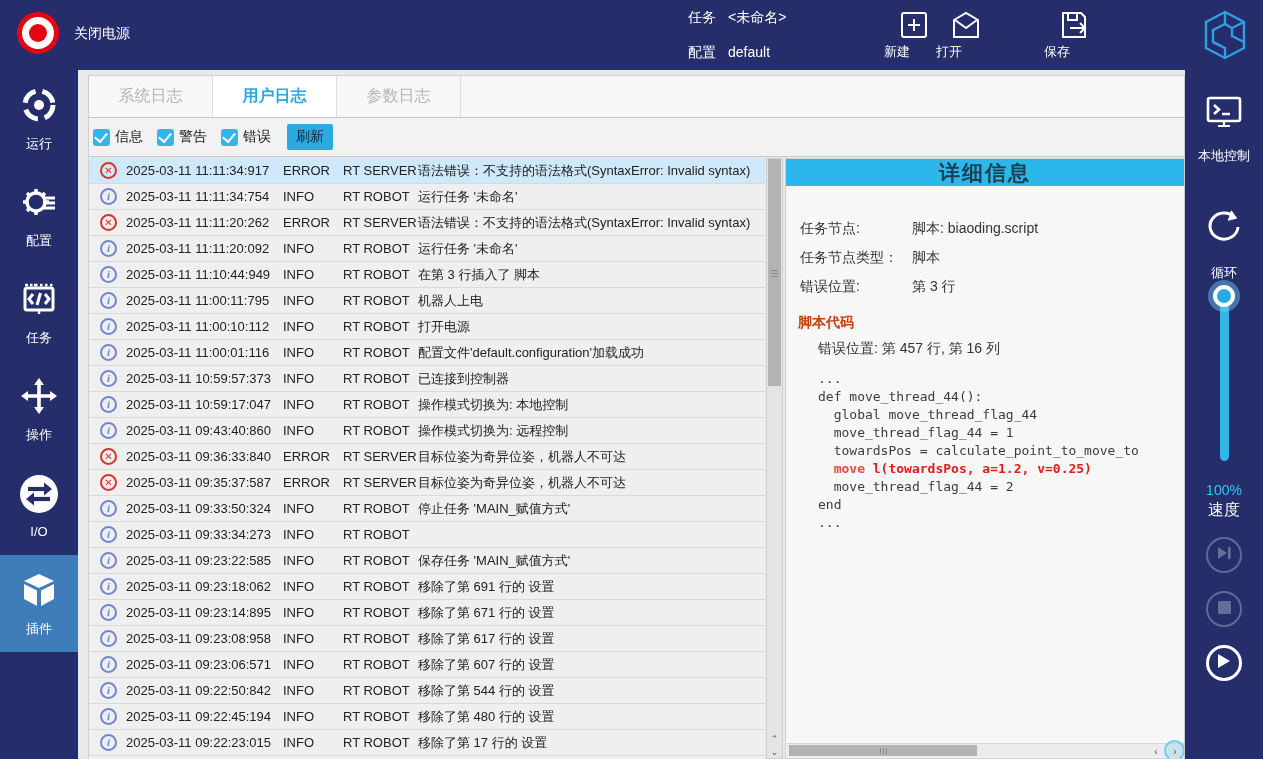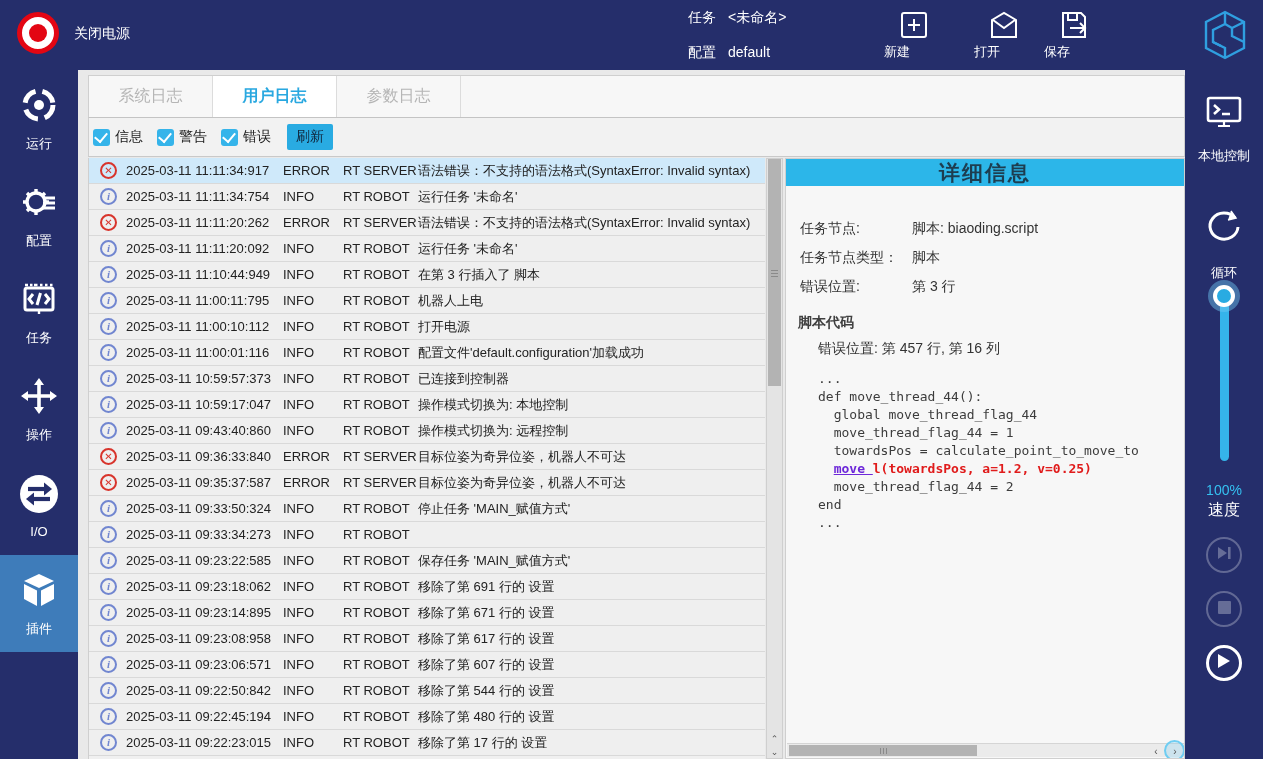--- a/index.html
+++ b/index.html
@@ -85,25 +85,25 @@
     display:flex; align-items:center; justify-content:center; cursor:pointer; }
 
   
   #detail { position:absolute; left:707px; top:88px; width:400px; height:601px; background:#f7f7f7;
     border:1px solid #cfcfcf; overflow:hidden; }
   #detail-hd { height:27px; background:#2cb6e9; color:#1d3d50; font-weight:bold; font-size:21px;
     display:flex; align-items:center; justify-content:center; letter-spacing:2px; }
   #detail-body { padding:34px 0 0 14px; font-size:14px; color:#333; }
   .fld { display:flex; margin-bottom:11px; }
   .fld .fl { flex:0 0 112px; }
-  #code-hdr { font-weight:bold; color:#404040; margin:18px 0 0 -2px; font-size:14px; }
+  #code-hdr { font-weight:bold; color:#c2410c; margin:18px 0 0 -2px; font-size:14px; }
   #code-pos { margin:8px 0 0 18px; font-size:14px; color:#333; }
   #code-block { margin:12px 0 0 18px; font-family:"DejaVu Sans Mono","Liberation Mono",monospace;
     font-size:13px; line-height:18px; color:#3c3c3c; white-space:pre; overflow:hidden; }
-  .code-line .bold { font-weight:bold; color:#6d28d9;text-decoration:underline; }
+  .code-line .bold { font-weight:bold; color:#ef4444; }
   .code-line .red { color:#e01b1b; font-weight:bold; }
 
   
   #hscroll { position:absolute; left:1px; bottom:1px; width:397px; height:14px; background:#ebebeb; border-top:1px solid #d5d5d5; }
   #hthumb { position:absolute; left:2px; top:1px; width:188px; height:11px; background:#b3b3b3; cursor:grab; }
   #hthumb .grip { position:absolute; top:3px; left:50%; width:1px; height:6px; background:#8a8a8a; box-shadow:-3px 0 #8a8a8a, 3px 0 #8a8a8a; }
   .hs-arrow { position:absolute; top:0; width:16px; height:14px; color:#555; font-size:10px;
     display:flex; align-items:center; justify-content:center; cursor:pointer; }
   #hs-right-hl { position:absolute; right:-1px; top:-4px; width:21px; height:21px; border-radius:50%;
     border:2px solid #6ecdf2; background:rgba(110,205,242,.25); }
@@ -123,21 +123,21 @@
 
   <div class="top-action" style="left:884px">
     <span>
       <svg width="32" height="30" viewBox="0 0 32 30" fill="none" stroke="#fff" stroke-width="2">
         <path d="M3 6 h8 l3 3 h15 v18 h-26 z" stroke-width="0" fill="none"></path>
         <rect x="4" y="3" width="24" height="24" rx="2"></rect>
         <path d="M16 9 v12 M10 15 h12"></path>
       </svg></span>
     <div class="cap">新建</div>
   </div>
-  <div class="top-action" style="left:974px">
+  <div class="top-action" style="left:936px">
     <span>
       <svg width="32" height="30" viewBox="0 0 32 30" fill="none" stroke="#fff" stroke-width="2">
         <path d="M4 10 L16 3 L28 10 V27 H4 Z"></path>
         <path d="M5 10 L16 18 L27 10"></path>
       </svg></span>
     <div class="cap">打开</div>
   </div>
   <div class="top-action" style="left:1044px">
     <span>
       <svg width="32" height="30" viewBox="0 0 32 30" fill="none" stroke="#fff" stroke-width="2">

